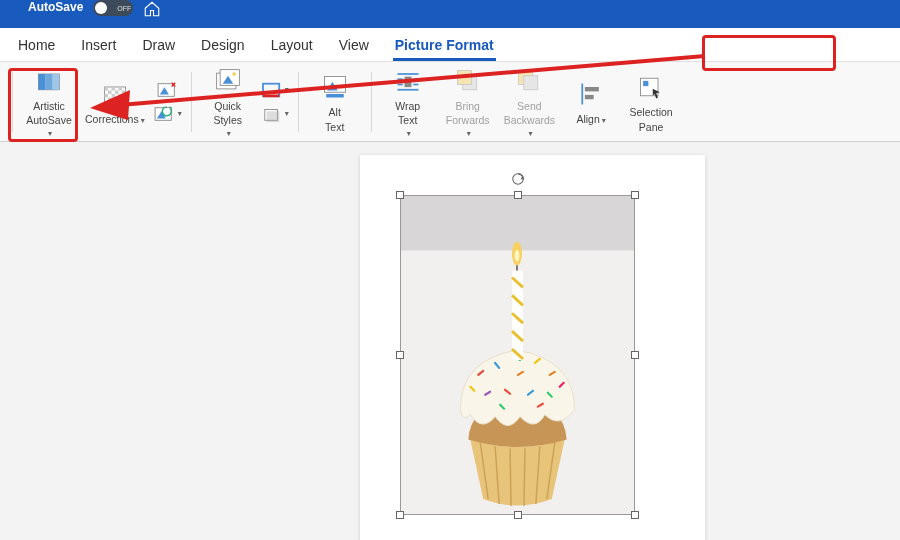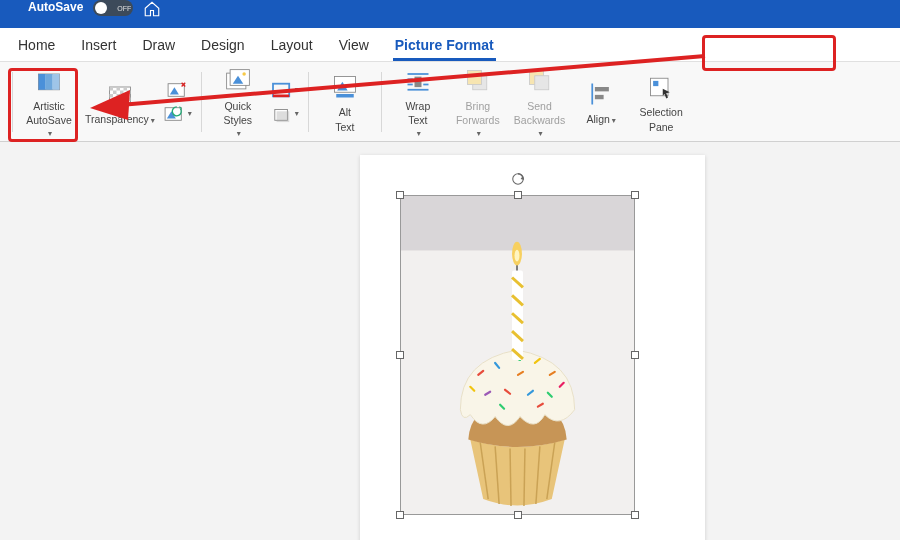--- a/index.html
+++ b/index.html
@@ -114,21 +114,21 @@
             <rect x="24" y="12" width="4" height="4"></rect>
             <rect x="4" y="16" width="4" height="4"></rect>
             <rect x="12" y="16" width="4" height="4"></rect>
             <rect x="20" y="16" width="4" height="4"></rect>
             <rect x="8" y="20" width="4" height="4"></rect>
             <rect x="16" y="20" width="4" height="4"></rect>
             <rect x="24" y="20" width="4" height="4"></rect>
           </g>
         </svg>
     </span>
-    <span><span>Transparency</span><span class="chev">▾</span></span>
+    <span><span>Corrections</span><span class="chev">▾</span></span>
   </div>
 
   <div class="mini-col">
     <div class="mini">
       <svg viewBox="0 0 24 20">
           <rect x="1" y="3" width="18" height="14" fill="#fff" stroke="#888"></rect>
           <polygon points="3,15 8,7 13,15" fill="#4a90d9"></polygon>
           <g stroke="#d22" stroke-width="1.5" fill="none">
             <path d="M16 2 L20 6"></path>
             <path d="M20 2 L16 6"></path>

